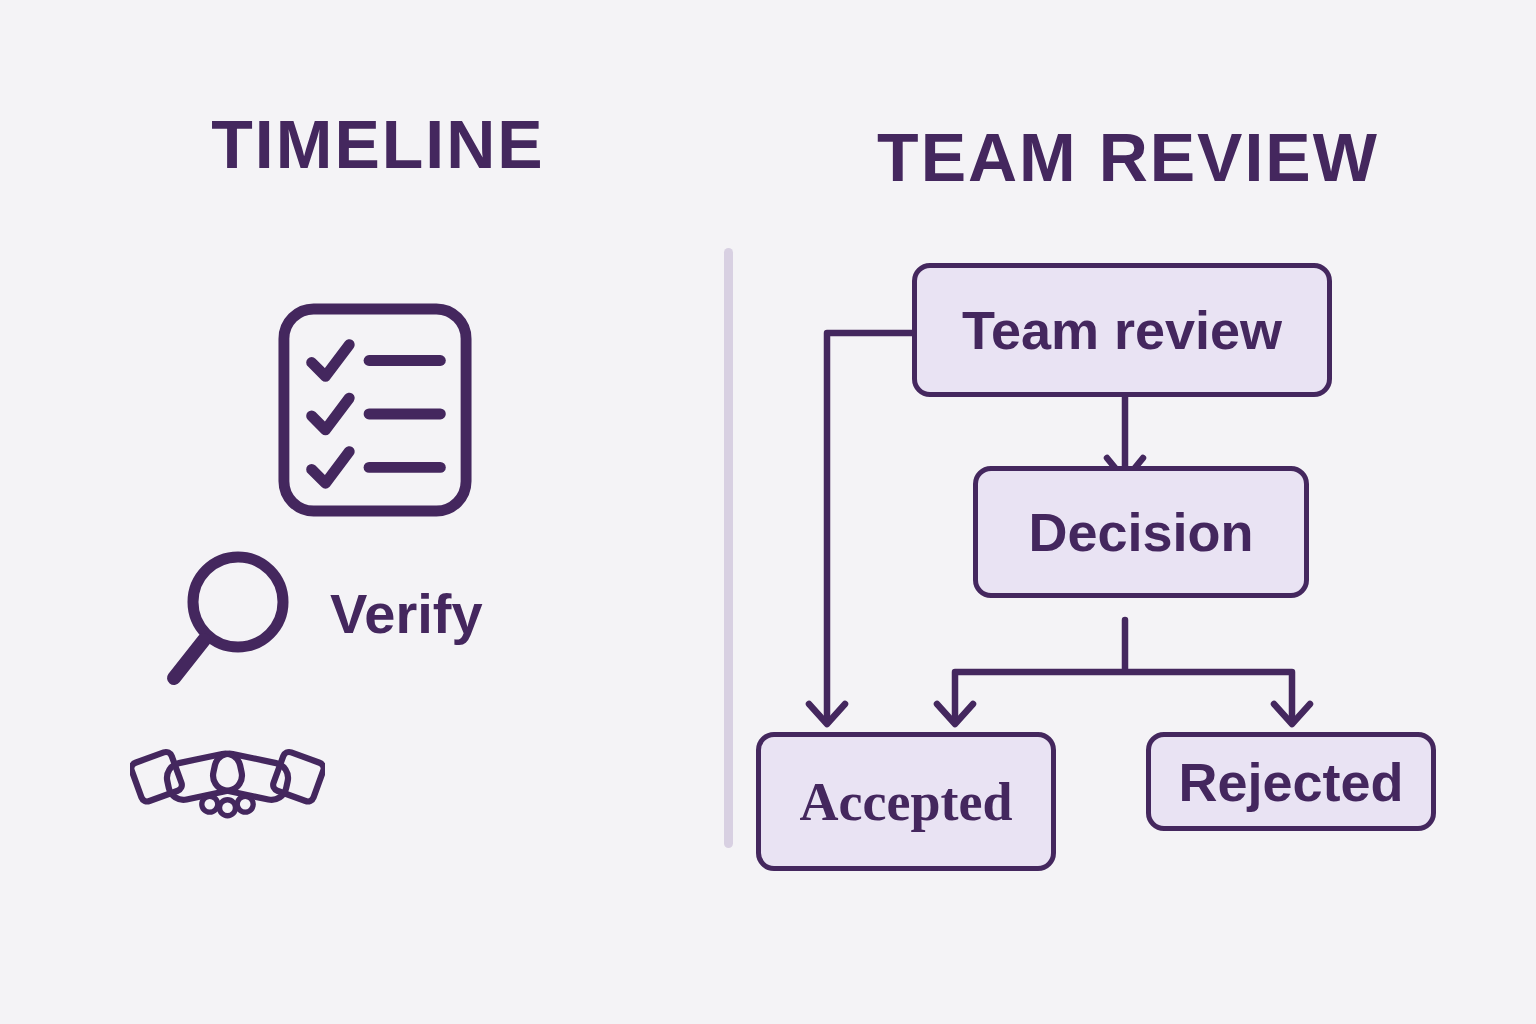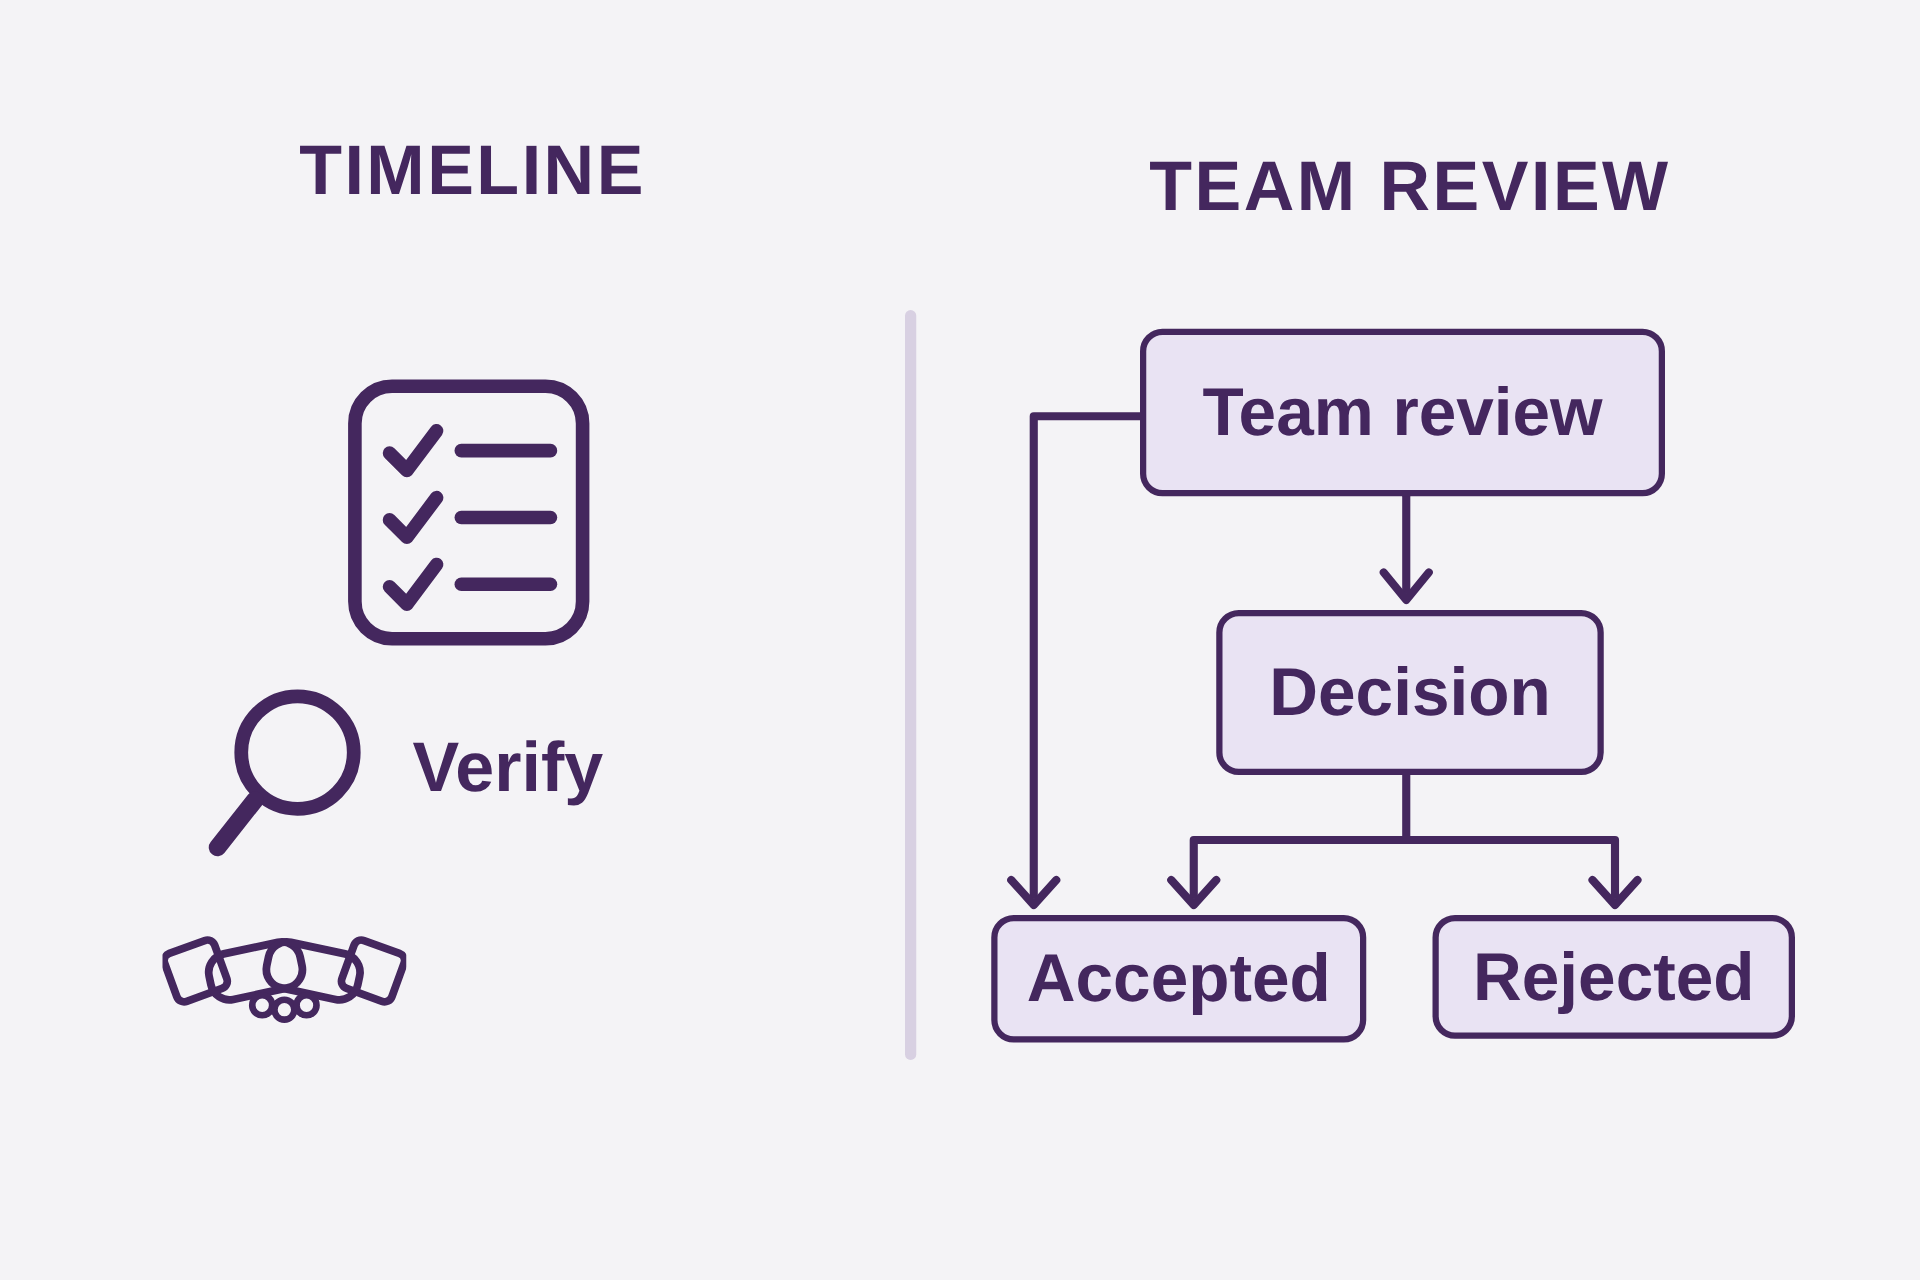--- a/index.html
+++ b/index.html
@@ -18,21 +18,21 @@
   .canvas{
     position:relative;
     width:1536px;height:1024px;
     background:var(--background);
     overflow:hidden;
   }
   .panel-title{
     position:absolute;
     color:var(--accent);
     font-weight:700;
-    font-size:56px;
+    font-size:68px;
     letter-spacing:2px;
     text-align:center;
     line-height:1.45;
   }
   .left-title{ top:95px; left:0; width:756px; }
   .right-title{ top:108px; left:768px; width:720px; }
 
   .divider{
     position:absolute;
     left:724px; top:248px;
@@ -68,22 +68,22 @@
     border:5px solid var(--accent);
     border-radius:18px;
     display:flex;
     align-items:center;
     justify-content:center;
     color:var(--accent);
     font-weight:700;
     font-size:54px;
   }
   .node-team-review{ left:912px; top:263px; width:420px; height:134px; }
-  .node-decision{ left:973px; top:488px; width:310px; height:132px; }
-  .node-accepted{ left:793px; top:732px; width:300px; height:102px; }
+  .node-decision{ left:973px; top:466px; width:336px; height:132px; }
+  .node-accepted{ left:756px; top:732px; width:300px; height:139px;font-family:Liberation Serif, serif; }
   .node-rejected{ left:1146px; top:732px; width:290px; height:99px; }
 
   svg .stroke{
     stroke:var(--accent);
     fill:none;
     stroke-linecap:round;
     stroke-linejoin:round;
   }
 </style>
 </head>

